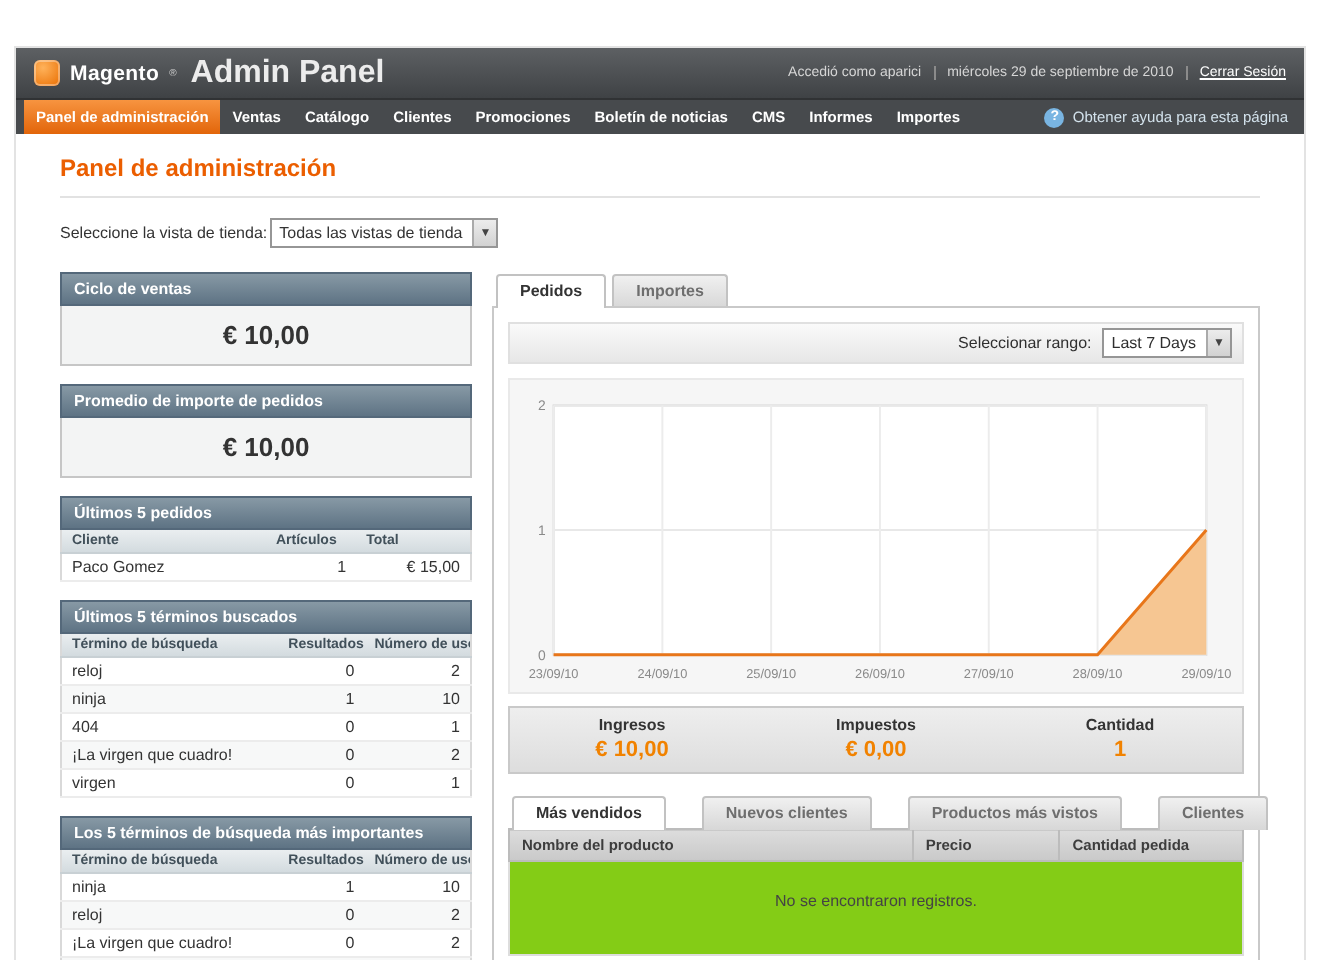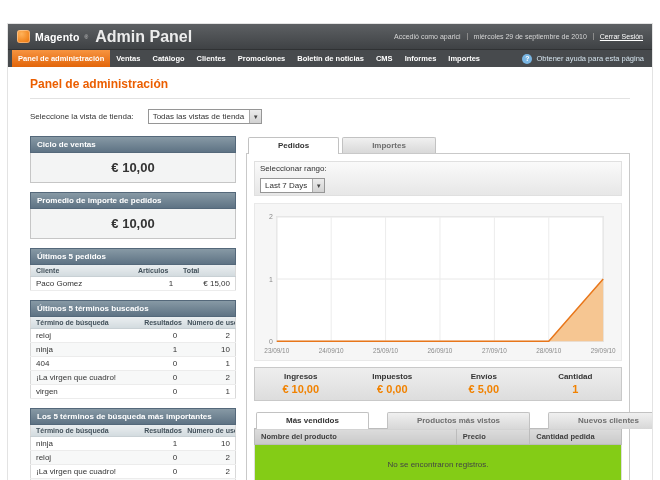--- a/index.html
+++ b/index.html
@@ -30,21 +30,21 @@
   .nav-item { color:#ffffff; font-size:7.5px; font-weight:bold; padding:0 6px; display:flex; align-items:center; cursor:pointer; white-space:nowrap; }
   .nav-item.active { background:linear-gradient(#f79440,#e2650a); }
   .nav-help { margin-left:auto; display:flex; align-items:center; gap:4px; color:#d3e2ec; font-size:7.5px; cursor:pointer; white-space:nowrap; padding-right:4px; }
   .help-icon { width:10px; height:10px; border-radius:50%; background:#79b5e2; color:#fff; font-size:7px; font-weight:bold;
                display:flex; align-items:center; justify-content:center; }
 
   
   .content { flex:1; background:#ffffff; padding:10px 22px 0; overflow:hidden; }
   .page-title { color:#eb5e00; font-size:12px; font-weight:bold; }
   .rule { border:0; border-top:1px solid #e2e2e2; margin:7px 0 10px; }
-  .switcher { display:flex; align-items:center; gap:14px; font-size:8px; color:#333; }
+  .switcher { display:flex; align-items:center; gap:1px; font-size:8px; color:#333; }
   .select { display:inline-flex; align-items:center; border:1px solid #969696; background:#ffffff; height:15px;
             font-size:8px; padding-left:4px; gap:5px; cursor:pointer; white-space:nowrap; }
   .select .arrow { width:12px; height:13px; background:linear-gradient(#ececec,#d2d2d2); border-left:1px solid #aaa;
                    font-size:6px; color:#444; display:flex; align-items:center; justify-content:center; }
 
   .columns { display:flex; gap:10px; margin-top:12px; align-items:flex-start; }
   .left-col { flex:0 0 206px; width:206px; display:flex; flex-direction:column; gap:9px; }
   .right-col { flex:1; min-width:0; }
 
   
@@ -56,26 +56,26 @@
   .mini-table th { background:linear-gradient(#eaeef0,#d3dbdf); color:#41505a; font-size:7px; font-weight:bold;
                    text-align:left; padding:2px 5px; border-bottom:1px solid #c8d0d4; white-space:nowrap; overflow:hidden; }
   .mini-table td { padding:2px 5px; color:#333; border-bottom:1px solid #ececec; background:#fff;
                    white-space:nowrap; overflow:hidden; }
   .mini-table tr:nth-child(even) td { background:#f7f8f8; }
   .num { text-align:right; }
 
   
   .dash-tabs { display:flex; gap:3px; padding-left:2px; }
   .tab { font-size:8px; font-weight:bold; color:#6e6e6e; background:linear-gradient(#f0f0f0,#d7d7d7);
-         border:1px solid #c2c2c2; border-bottom:none; padding:3px 29px 4px; border-radius:2px 2px 0 0;
+         border:1px solid #c2c2c2; border-bottom:none; padding:3px 11px 4px; border-radius:2px 2px 0 0;
          cursor:pointer; position:relative; top:1px; white-space:nowrap; }
   .tab.active { background:#ffffff; color:#333; z-index:2; }
   .panel { border:1px solid #c9c9c9; background:#ffffff; padding:7px; position:relative; z-index:1; }
   .range-bar { background:linear-gradient(#fafafa,#e7e7e7); border:1px solid #e0e0e0; display:flex;
-               justify-content:flex-end; align-items:flex-start; gap:5px; font-size:8px; padding:2px 5px;flex-direction:column; }
+               justify-content:flex-end; align-items:center; gap:5px; font-size:8px; padding:2px 5px; }
   .chart-wrap { margin:7px 0 6px; background:#f6f6f6; border:1px solid #e9e9e9; padding:4px 2px 2px; }
   .chart-wrap svg { display:block; width:100%; }
 
   .totals { display:flex; border:1px solid #c9c9c9; background:linear-gradient(#eeeeee,#dddddd); margin:4px 0 10px; }
   .total-cell { flex:1; text-align:center; padding:4px 0 5px; }
   .total-label { font-size:8px; font-weight:bold; color:#333; }
   .total-value { font-size:11px; font-weight:bold; color:#f18200; margin-top:2px; }
 
   .grid-tabs { display:flex; gap:18px; padding-left:2px; margin-top:4px; }
   .grid-table { width:100%; border-collapse:collapse; table-layout:fixed; }
@@ -308,33 +308,29 @@
           <div class="totals">
             <div class="total-cell">
               <div class="total-label">Ingresos</div>
               <div class="total-value">€ 10,00</div>
             </div>
             <div class="total-cell">
               <div class="total-label">Impuestos</div>
               <div class="total-value">€ 0,00</div>
             </div>
             <div class="total-cell">
-              <div class="total-label">Envíos</div>
-              <div class="total-value">€ 5,00</div>
-            </div>
-            <div class="total-cell">
               <div class="total-label">Cantidad</div>
               <div class="total-value">1</div>
             </div>
           </div>
 
           <div class="grid-tabs">
             <div class="tab active">Más vendidos</div>
+            <div class="tab">Nuevos clientes</div>
             <div class="tab">Productos más vistos</div>
-            <div class="tab">Nuevos clientes</div>
             <div class="tab">Clientes</div>
           </div>
 
           <table class="grid-table">
             <colgroup>
                 <col style="width:55%">
                 <col style="width:20%">
                 <col style="width:25%">
               </colgroup>
             <thead>

